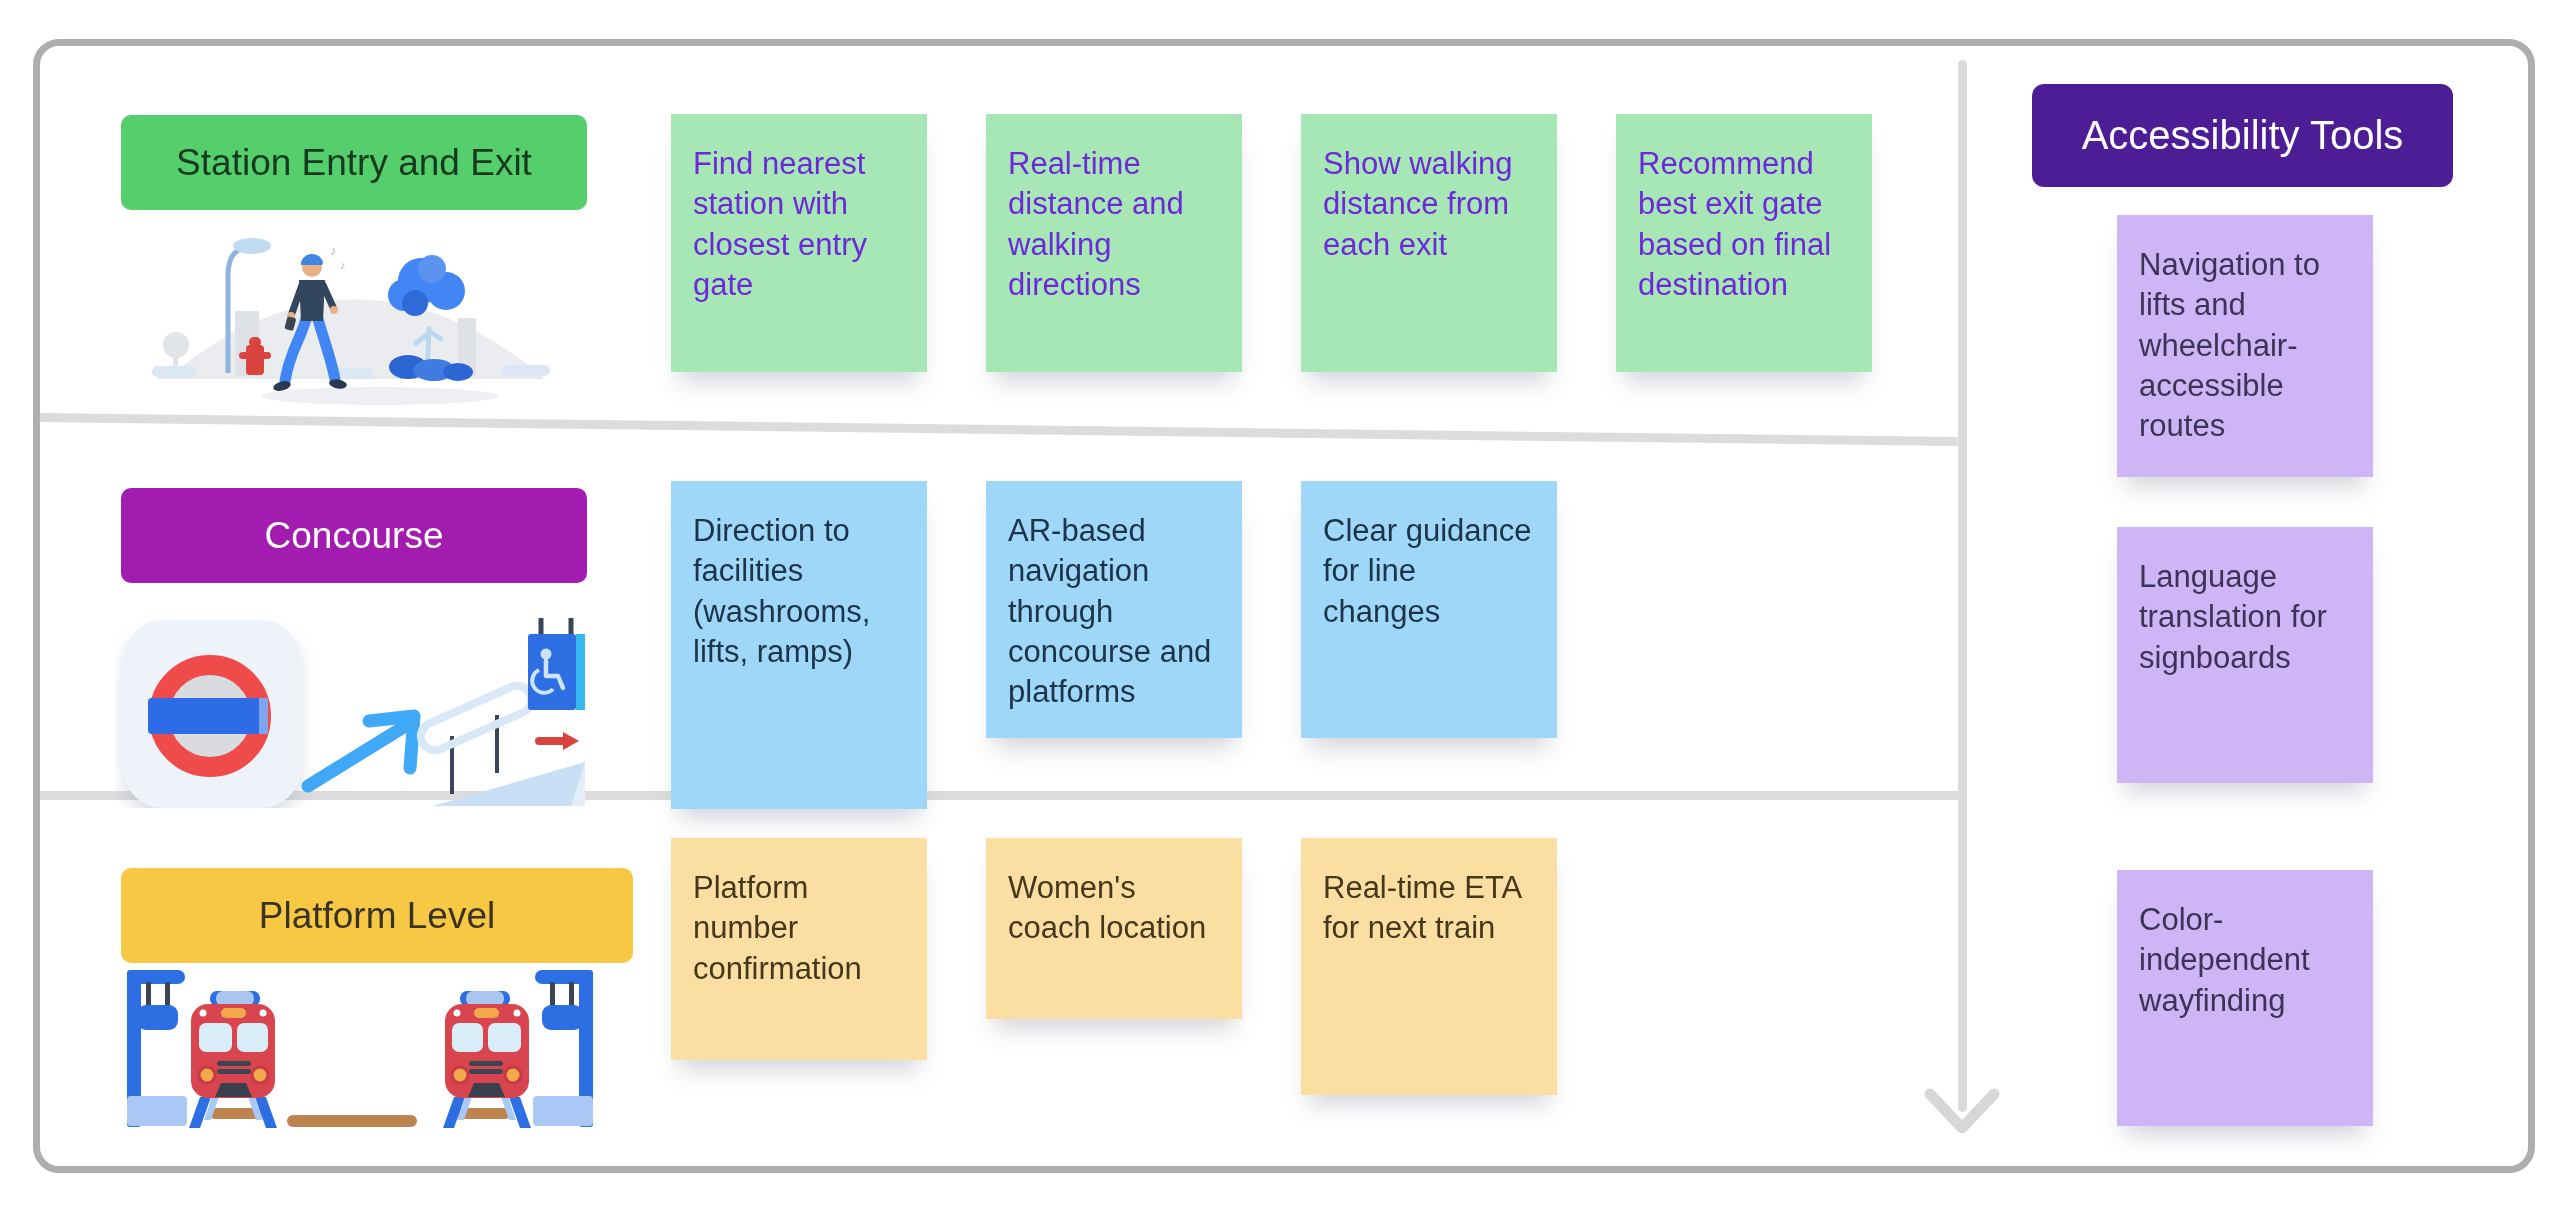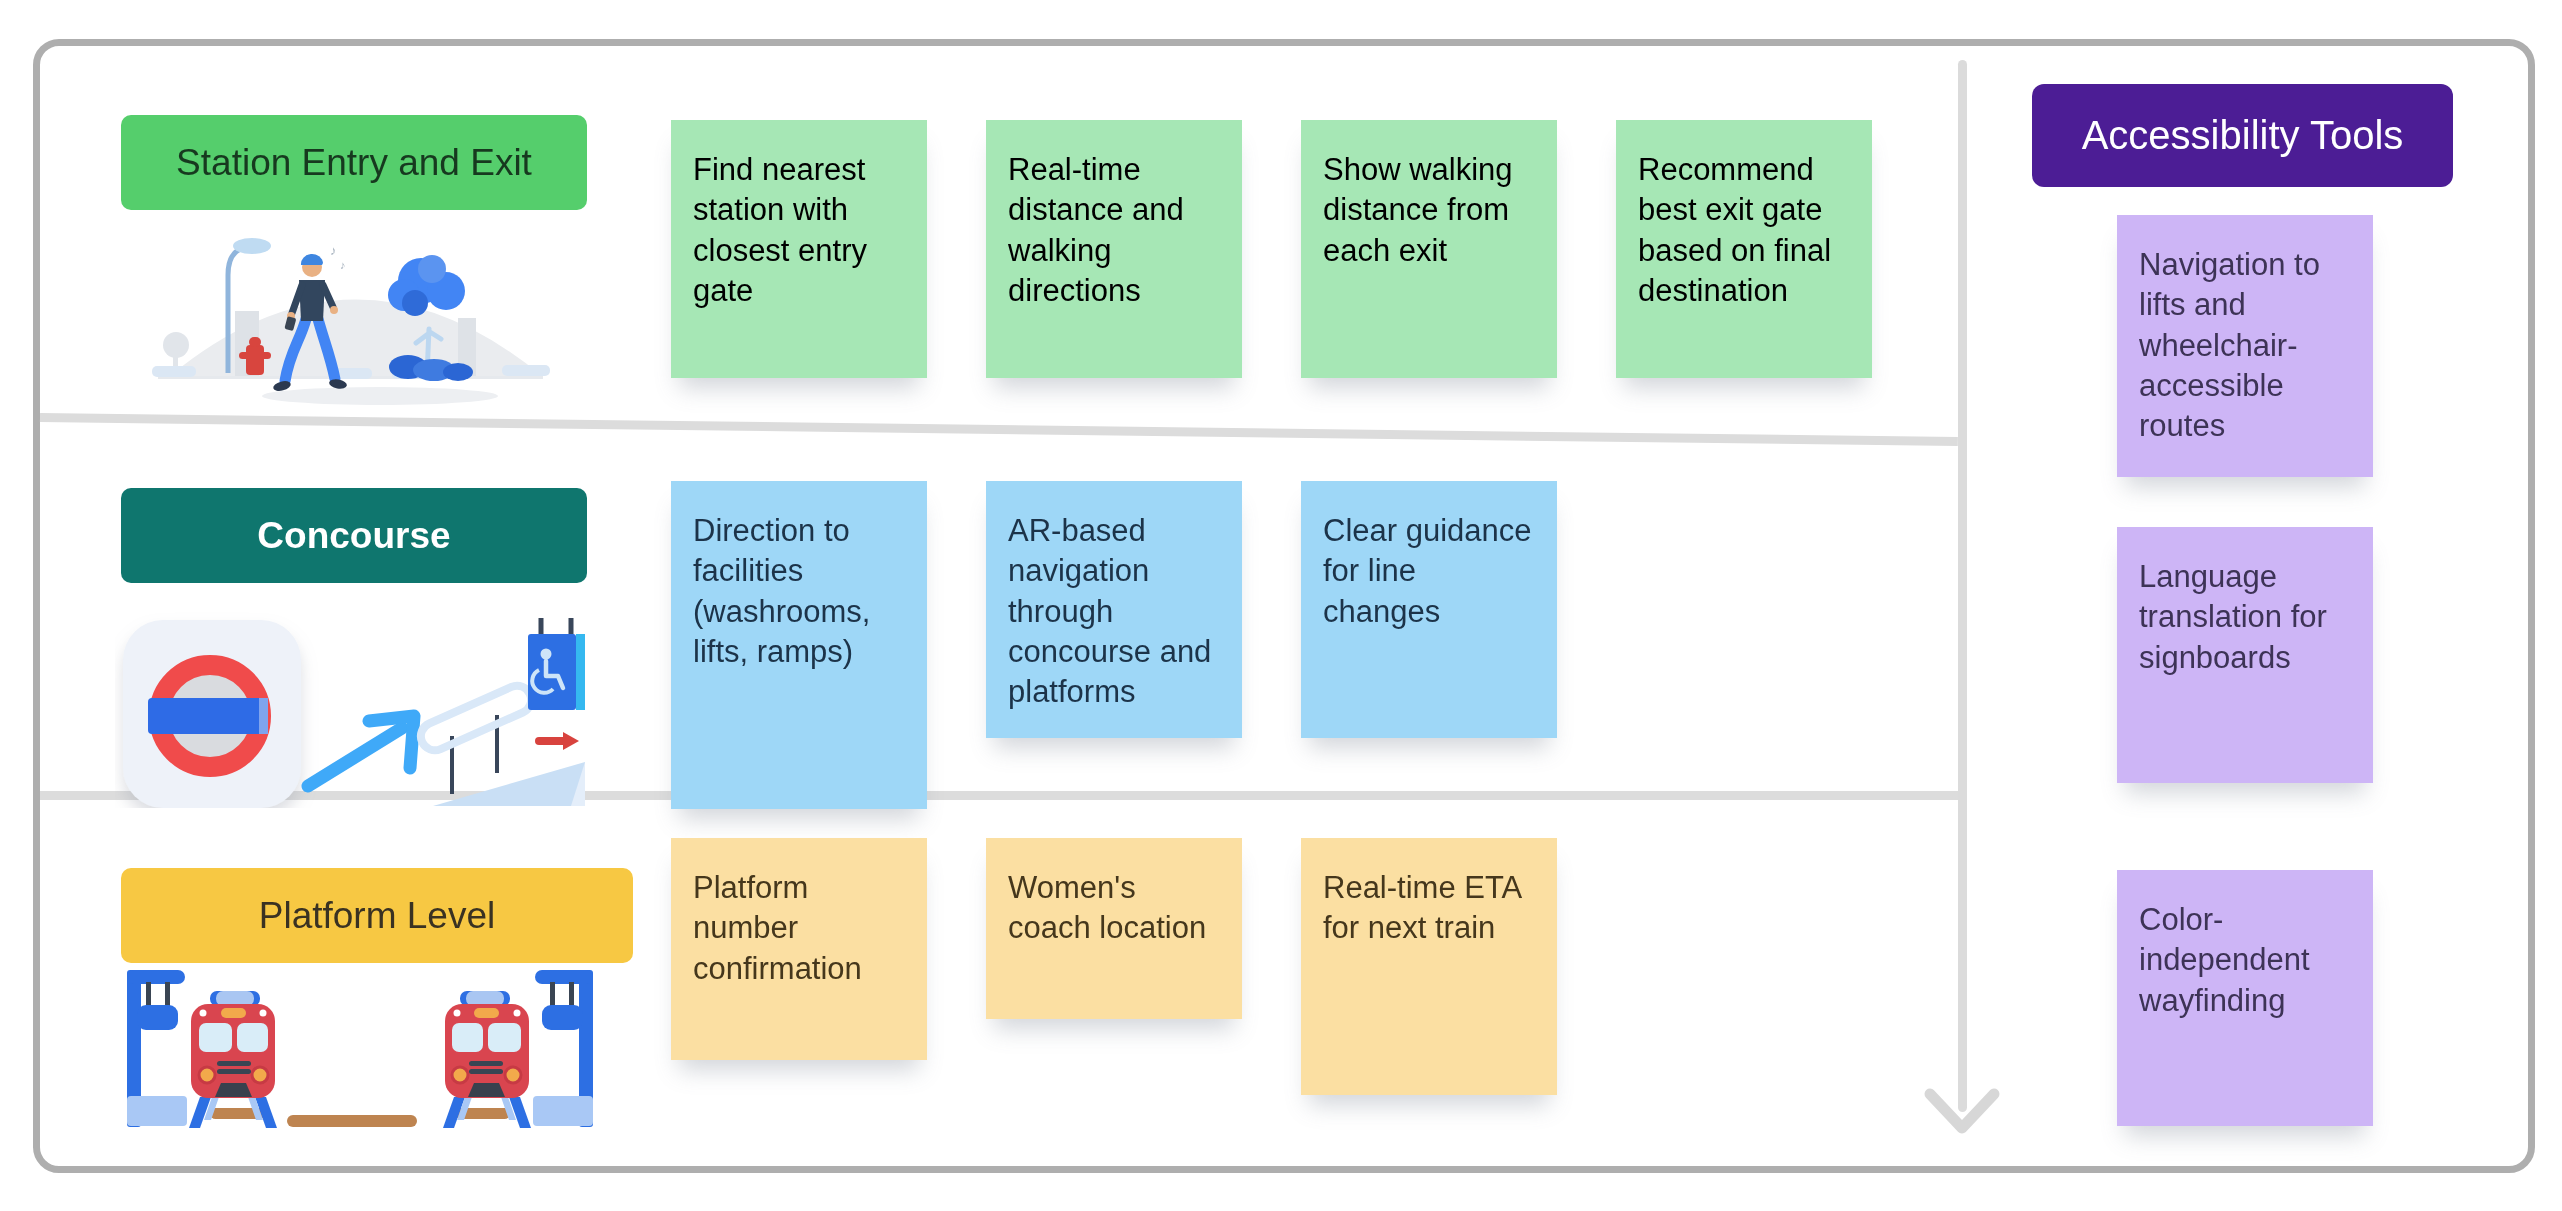--- a/index.html
+++ b/index.html
@@ -5,26 +5,26 @@
   html,body{margin:0;padding:0;background:#FFFFFF;}
   body{width:2562px;height:1211px;position:relative;font-family:"Liberation Sans",sans-serif;overflow:hidden;}
   .frame{position:absolute;left:33px;top:39px;width:2488px;height:1120px;border:7px solid #AEAEae;border-radius:26px;background:#fff;}
   .abs{position:absolute;}
   .vline{position:absolute;left:1958px;top:60px;width:9px;height:1052px;background:#DBDBDB;border-radius:5px;}
   .hdiv{position:absolute;left:40px;width:1918px;height:9px;background:#DCDCDC;}
   .hd1{top:413px;transform:rotate(0.72deg);transform-origin:0 50%;}
   .hd2{top:791px;}
   .pill{position:absolute;display:flex;align-items:center;justify-content:center;border-radius:10px;font-size:37px;}
   .pill.green{background:#55CE6C;color:#17391F;}
-  .pill.blue{background:#0f766e;color:#FFFFFF;font-weight:bold;}
+  .pill.blue{background:#a21caf;color:#FFFFFF;}
   .pill.yellow{background:#F7C843;color:#3A3222;}
   .pill.purple{background:#4c1d95;color:#FFFFFF;border-radius:12px;font-size:40px;}
   .note{position:absolute;width:256px;box-sizing:border-box;padding:30px 22px;font-size:31px;line-height:1.3;
         box-shadow:0 18px 22px -8px rgba(110,118,135,0.30);}
-  .note.green{background:#A6E7B5;color:#000000;margin-top:6px;}
+  .note.green{background:#A6E7B5;color:#6d28d9;}
   .note.blue{background:#9ED7F7;color:#1C3349;}
   .note.yellow{background:#FBDFA2;color:#45371C;}
   .note.purple{background:#CDB5F6;color:#3D3356;}
   svg{display:block;}
 </style>
 </head>
 <body>
 
 <div class="frame"></div>
 

